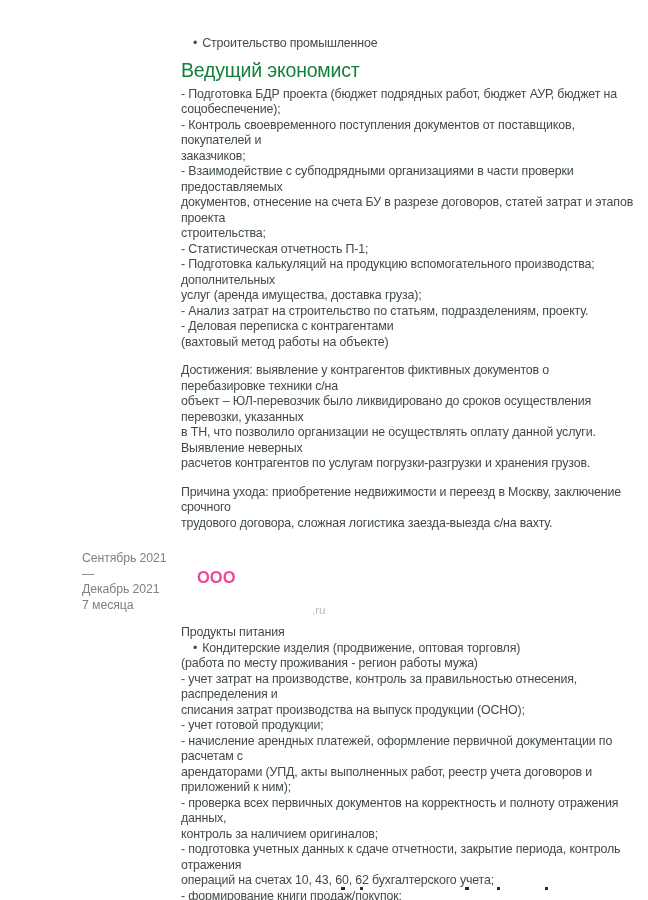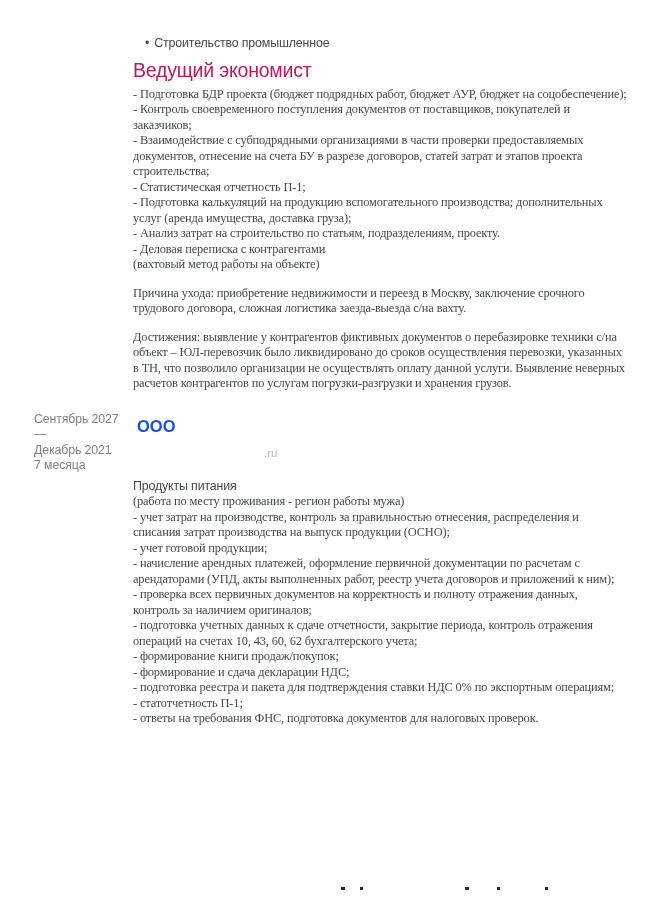--- a/index.html
+++ b/index.html
@@ -3,49 +3,49 @@
 <meta charset="utf-8">
 <style>
   html,body{margin:0;padding:0;}
   body{
     width:648px;height:900px;overflow:hidden;position:relative;
     background:#ffffff;
     font-family:"Liberation Sans",sans-serif;
     color:#414b45;
   }
   .content{padding-top:36px;}
-  .entry{display:flex;}
+  .entry{display:flex;padding-left:48px;}
   .entry + .entry{margin-top:20px;}
   .dates{
     flex:0 0 133px;width:133px;box-sizing:border-box;
     padding-left:34px;padding-right:8px;
     color:#7b837d;font-size:12.3px;line-height:15.5px;letter-spacing:-0.1px;
   }
   .main{
     flex:1;padding-right:12px;min-width:0;
     font-size:12.4px;line-height:15.5px;letter-spacing:-0.15px;
   }
-  .pre{white-space:pre-line;font-family:Liberation Serif, serif;}
+  .pre{white-space:pre-line;}
   .para{margin-top:13px;}
   .bullet-list{margin:0;}
   .bullet-item{padding-left:12px;}
   .bullet-item::before{content:"•";margin-right:5px;color:#414b45;}
   .job-title{
-    font-size:19.5px;font-weight:400;color:#be185d;
+    font-size:19.5px;font-weight:400;color:#15803d;
     line-height:24px;margin:6px 0 5px;letter-spacing:-0.2px;
   }
   .company{
-    font-size:16.5px;font-weight:700;color:#1d4ed8;
-    line-height:20px;margin:4px;letter-spacing:0;
+    font-size:16.5px;font-weight:700;color:#ec4899;
+    line-height:20px;margin:16px;letter-spacing:0;
   }
   .site-line{
     margin-top:10px;padding-left:131px;
     font-size:11.5px;line-height:14px;color:#b6bab6;letter-spacing:0;
   }
-  .industry-group{margin-top:19px;}
+  .industry-group{margin-top:8px;}
   .frag{position:absolute;height:3px;background:#2a2a2a;}
   .frag.f1{left:341px;top:887px;width:4px;}
   .frag.f2{left:360px;top:887px;width:3px;}
   .frag.f3{left:465px;top:887px;width:4px;}
   .frag.f4{left:497px;top:887px;width:3px;}
   .frag.f5{left:545px;top:887px;width:3px;}
 </style>
 </head>
 <body>
 
@@ -63,40 +63,41 @@
 заказчиков;
 - Взаимодействие с субподрядными организациями в части проверки предоставляемых
 документов, отнесение на счета БУ в разрезе договоров, статей затрат и этапов проекта
 строительства;
 - Статистическая отчетность П-1;
 - Подготовка калькуляций на продукцию вспомогательного производства; дополнительных
 услуг (аренда имущества, доставка груза);
 - Анализ затрат на строительство по статьям, подразделениям, проекту.
 - Деловая переписка с контрагентами
 (вахтовый метод работы на объекте)</div>
-      <div class="pre para">Причина ухода: приобретение недвижимости и переезд в Москву, заключение срочного
-трудового договора, сложная логистика заезда-выезда с/на вахту.</div>
       <div class="pre para">Достижения: выявление у контрагентов фиктивных документов о перебазировке техники с/на
 объект – ЮЛ-перевозчик было ликвидировано до сроков осуществления перевозки, указанных
 в ТН, что позволило организации не осуществлять оплату данной услуги. Выявление неверных
 расчетов контрагентов по услугам погрузки-разгрузки и хранения  грузов.</div>
+      <div class="pre para">Причина ухода: приобретение недвижимости и переезд в Москву, заключение срочного
+трудового договора, сложная логистика заезда-выезда с/на вахту.</div>
     </div>
   </div>
 
   <div class="entry">
     <div class="dates">
-      <div>Сентябрь 2027 —</div>
+      <div>Сентябрь 2021 —</div>
       <div>Декабрь 2021</div>
       <div>7 месяца</div>
     </div>
     <div class="main">
       <h3 class="company">ООО</h3>
       <div class="site-line"><span>.ru</span></div>
       <div class="industry-group">Продукты питания</div>
       <div class="bullet-list">
+        <div class="bullet-item"><span>Кондитерские изделия (продвижение, оптовая торговля)</span></div>
       </div>
       <div class="pre">(работа по месту проживания - регион работы мужа)
 - учет затрат на производстве, контроль за правильностью отнесения, распределения и
 списания затрат производства на выпуск продукции (ОСНО);
 - учет готовой продукции;
 - начисление арендных платежей, оформление первичной документации по расчетам с
 арендаторами (УПД, акты выполненных работ, реестр учета договоров и приложений к ним);
 - проверка всех первичных документов на корректность и полноту отражения данных,
 контроль за наличием оригиналов;
 - подготовка учетных данных к сдаче отчетности, закрытие периода, контроль отражения

